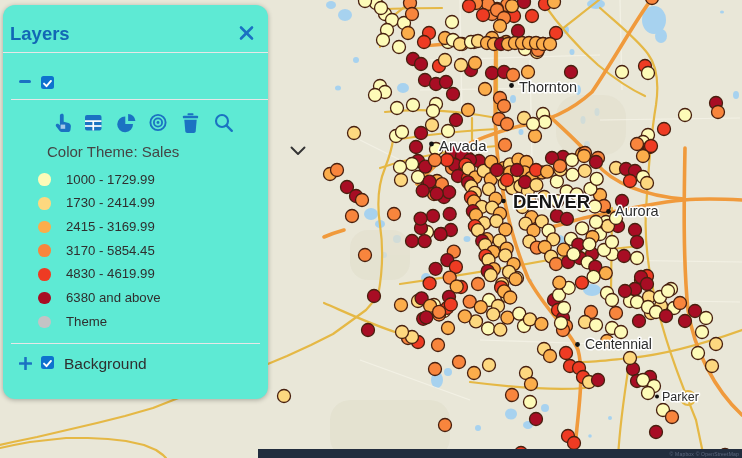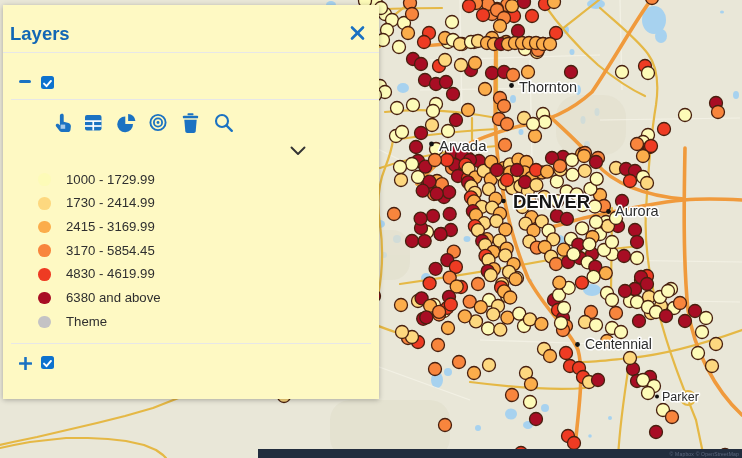--- a/index.html
+++ b/index.html
@@ -1,17 +1,17 @@
 <!DOCTYPE html>
 <html><head><meta charset="utf-8">
 <style>
 *{margin:0;padding:0;box-sizing:border-box}
 html,body{width:742px;height:458px;overflow:hidden;font-family:"Liberation Sans",sans-serif}
 #map{position:absolute;left:0;top:0}
-#panel{position:absolute;left:3px;top:5px;width:376px;height:394px;background:#fef9c3;border-radius:0;
+#panel{position:absolute;left:3px;top:5px;width:265px;height:394px;background:#5eead4;border-radius:12px;
  box-shadow:0 1px 5px rgba(0,0,0,.28)}
 .hdr{position:relative;height:48px;border-bottom:1px solid #e7e7e7}
 .hdr h1{position:absolute;left:7px;top:28px;font-size:18.5px;line-height:19px;font-weight:bold;color:#1267b5;transform:translateY(-50%)}
 .hdr .x{position:absolute;right:14px;top:28px;transform:translateY(-50%)}
 .minus{position:absolute;left:16px;top:74.5px;width:12px;height:3px;background:#1b72c2;border-radius:1.5px}
 .cb{position:absolute;width:13px;height:13px;background:#0d72ce;border-radius:2.5px}
 .lbl{position:absolute;font-size:15.5px;color:#2f2f2f}
 .icons{position:absolute;left:49.5px;top:107px}
 .ct{position:absolute;left:44px;top:138px;font-size:15px;color:#454545}
 .chev{position:absolute;left:287px;top:141px}
@@ -613,20 +613,21 @@
     <rect x="5" y="0.8" width="6" height="2" rx="0.7"></rect>
     <path d="M1.8,7.2 h12.4 l-1,11.6 c-0.1,1 -0.9,1.7 -1.9,1.7 h-6.6 c-1,0 -1.8,-0.7 -1.9,-1.7 z"></path>
    </g>
 
    <g transform="translate(161.5,1.5)" fill="none" stroke="#1b72c2">
     <circle cx="7.5" cy="7.5" r="6" stroke-width="2.1"></circle>
     <line x1="12" y1="12" x2="17.3" y2="17.3" stroke-width="2.4" stroke-linecap="round"></line>
    </g>
   </svg>
  </div>
+ <div class="ct">Color Theme: Sales</div>
  <svg class="chev" width="16" height="10" viewBox="0 0 16 10">
       <path d="M1.5,1.5 L8,8 L14.5,1.5" stroke="#333" stroke-width="1.9" fill="none" stroke-linecap="round" stroke-linejoin="round"></path>
     </svg>
  <div class="leg">
   <div class="legrow" style="top:174.6px">
         <div class="legdot" style="background:#fdfbb8"></div>
         <span>1000 - 1729.99</span>
       </div>
   <div class="legrow" style="top:198.3px">
         <div class="legdot" style="background:#fdd87f"></div>
@@ -658,15 +659,16 @@
       <g stroke="#1b72c2" stroke-width="2.6" stroke-linecap="round">
         <line x1="6.5" y1="0.8" x2="6.5" y2="12.2"></line>
         <line x1="0.8" y1="6.5" x2="12.2" y2="6.5"></line>
       </g>
     </svg>
  <div class="cb" style="left:38px;top:351px">
   <svg width="13" height="13" viewBox="0 0 13 13">
         <path d="M3,6.6 L5.5,9.2 L10,3.9" stroke="#fff" stroke-width="1.9" fill="none" stroke-linecap="round" stroke-linejoin="round"></path>
       </svg>
  </div>
+ <div class="lbl" style="left:61px;top:349.5px">Background</div>
 </div>
 <div id="attr">
     <span>© Mapbox © OpenStreetMap</span>
   </div>
 </body></html>

